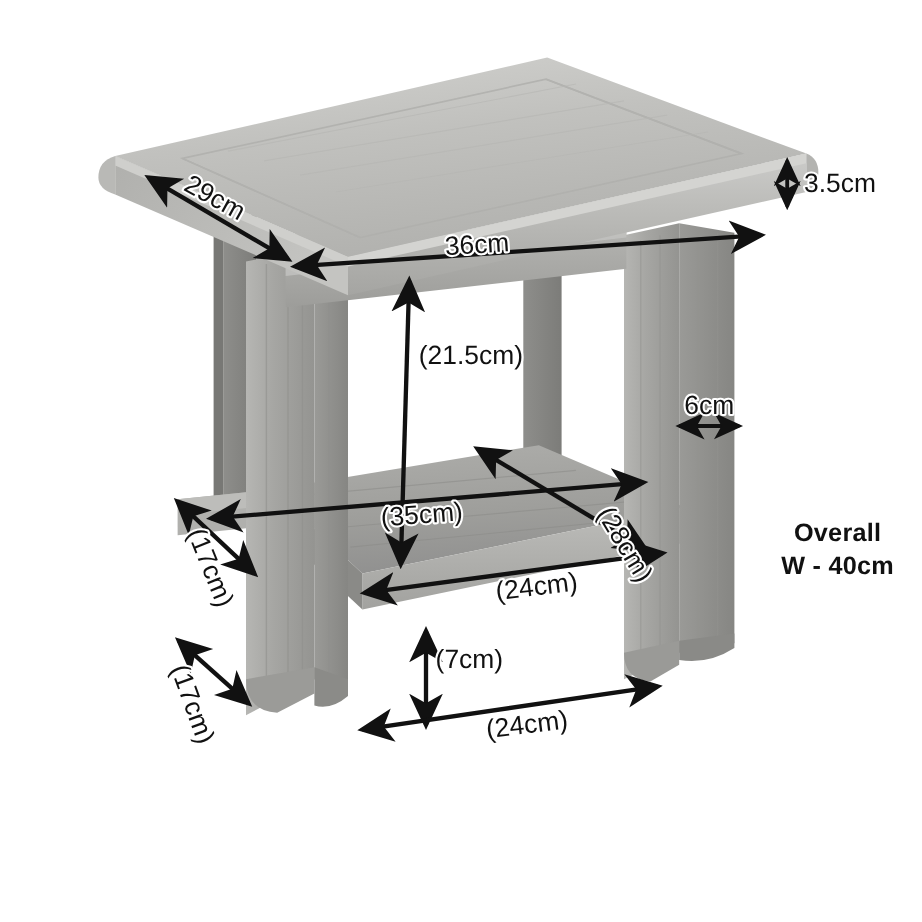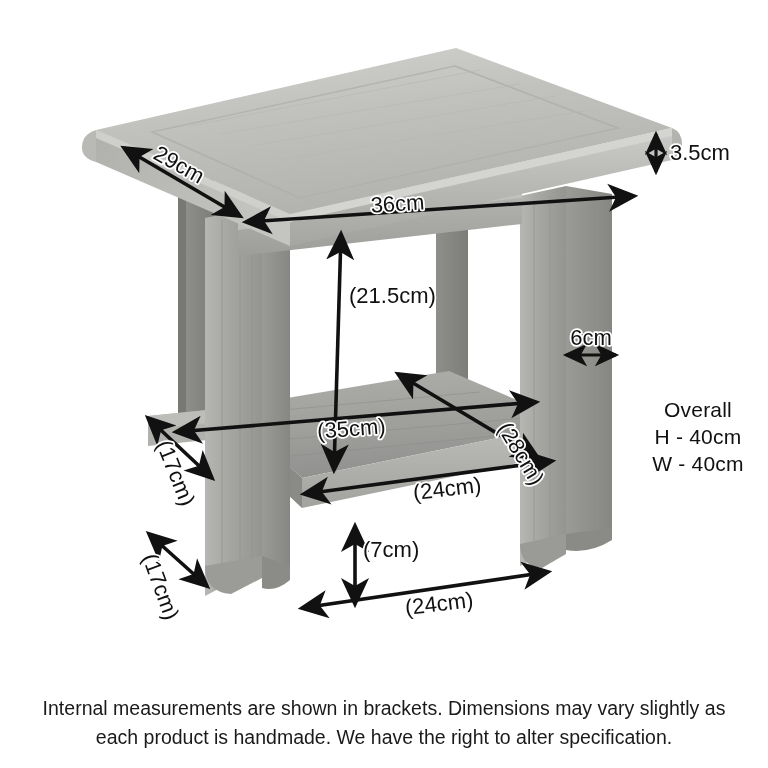--- a/index.html
+++ b/index.html
@@ -21,27 +21,28 @@
     font-weight:400;
     fill:#111111;
     paint-order:stroke fill;
     stroke:#ffffff;
     stroke-width:3.5px;
     stroke-linejoin:round;
   }
 
   .overall-block{
     position:absolute;
-    left:628px;top:396px;
+    left:628px;top:431px;
     width:140px;
     text-align:center;
     font-size:21px;
     line-height:27px;
     color:#111111;
     letter-spacing:.2px;
+    font-weight:bold;
   }
   .overall-block div{white-space:nowrap;}
 
   .caption{
     position:absolute;
     left:34px;top:694px;
     width:700px;
     text-align:center;
     font-size:19.5px;
     line-height:29px;
@@ -268,22 +269,17 @@
       <text class="dimlabel" x="363" y="557">(7cm)</text>
 
       <text class="dimlabel" x="142" y="557" transform="rotate(70 142 557)">(17cm)</text>
 
       <text class="dimlabel" x="440" y="611" text-anchor="middle" transform="rotate(-7 440 611)">(24cm)</text>
     </g>
   </svg>
 
   <div class="overall-block">
     <div>Overall</div>
-    <div>H - 40cm</div>
     <div>W - 40cm</div>
   </div>
 
-  <div class="caption">
-    <span>Internal measurements are shown in brackets. Dimensions may vary slightly as each</span>
-    <span>product is handmade. We have the right to alter specification.</span>
-  </div>
 
 </div>
 
 </body></html>

